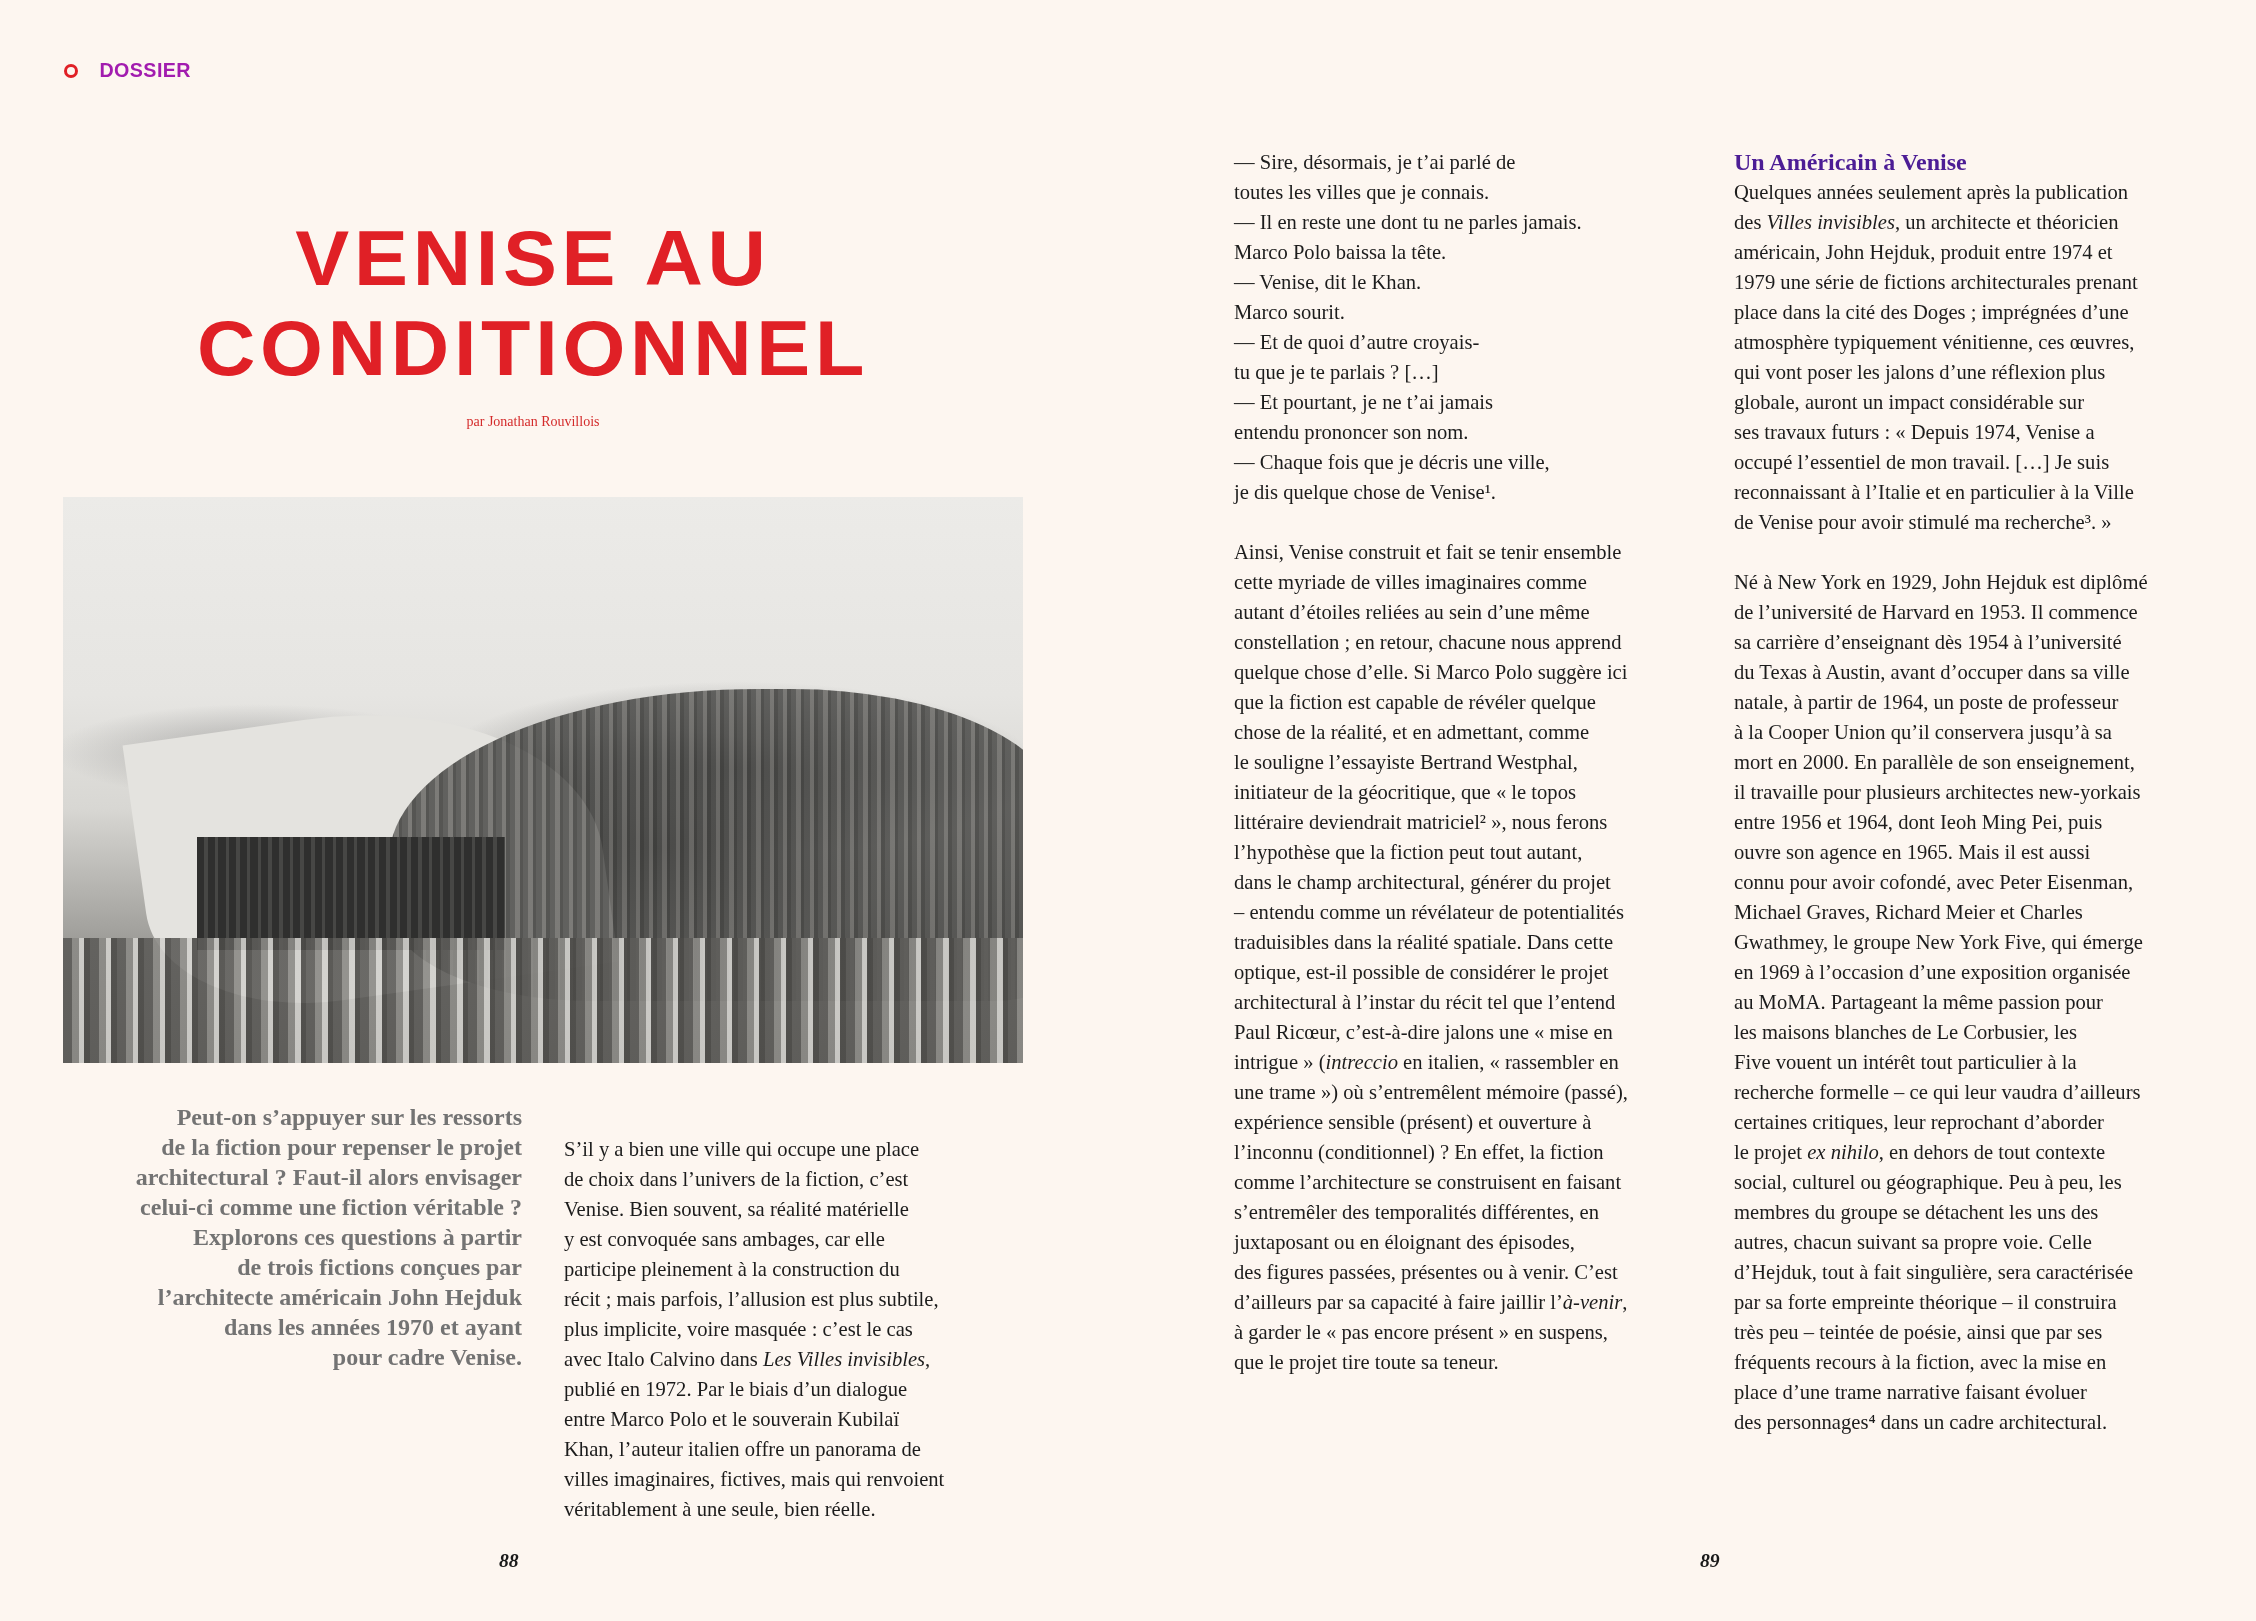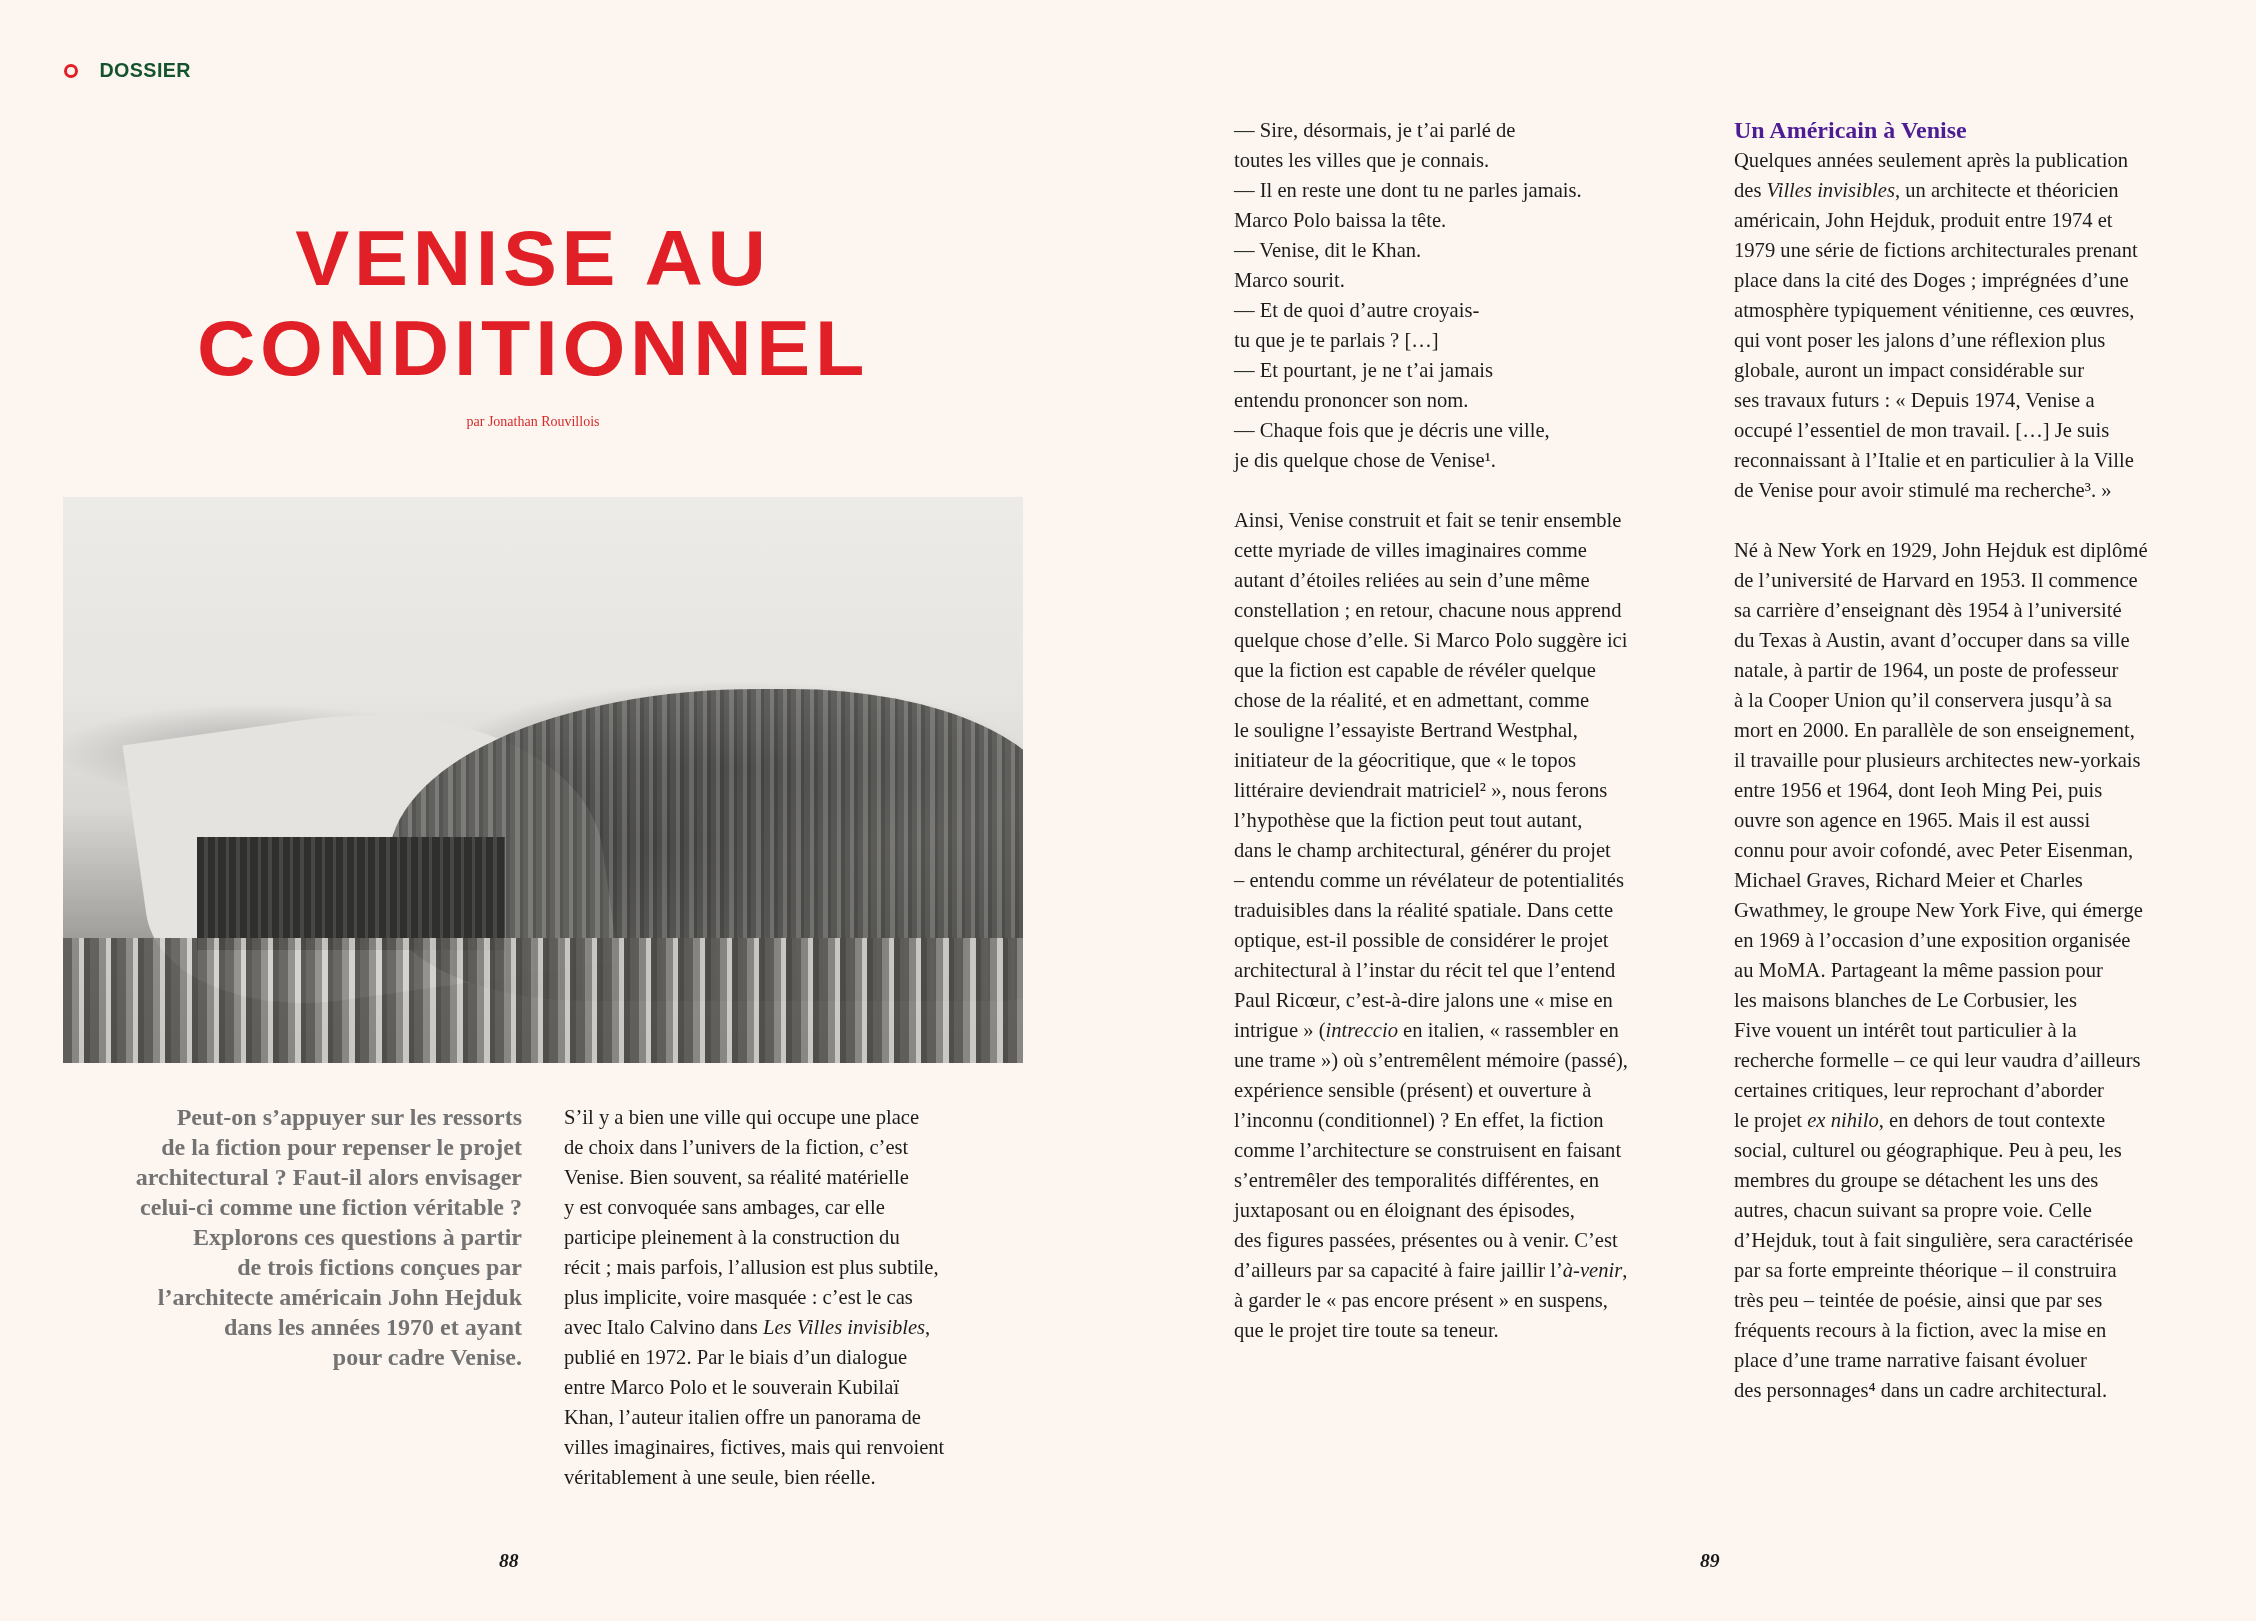--- a/index.html
+++ b/index.html
@@ -12,21 +12,21 @@
   .abs { position: absolute; }
 
   
   .section-tag { left: 64px; top: 59px; display: flex; align-items: center; gap: 21.5px; }
   .section-tag .ring {
     width: 8px; height: 8px; border-radius: 50%;
     border: 3.6px solid #e02026; background: transparent;
   }
   .section-tag .label {
     font-family: "Liberation Sans", "DejaVu Sans", sans-serif;
-    font-weight: bold; font-size: 19.7px; color: #14532d; letter-spacing: 0.4px;
+    font-weight: bold; font-size: 19.7px; color: #a21caf; letter-spacing: 0.4px;
   }
 
   
   .title {
     left: 63px; top: 213px; width: 940px; text-align: center;
     font-family: "Liberation Sans", "DejaVu Sans", sans-serif;
     font-weight: bold; color: #e02026;
     font-size: 77px; line-height: 90px; letter-spacing: 4.5px;
     transform: scaleX(1.05);
   }
@@ -66,21 +66,21 @@
   }
 
   
   .lead {
     left: 63px; top: 1102px; width: 459px; text-align: right;
     font-size: 24px; line-height: 30px; font-weight: bold; color: #737373;
   }
 
   
   .col {
-    font-size: 20.6px; line-height: 30px; color: #1c1c1c;
+    font-size: 20.6px; line-height: 30px; color: #1c1c1c; margin-top: 32px;
   }
   .col .gap { height: 30px; }
   .col-a { left: 564px; top: 1102px; width: 448px; }
   .col-b { left: 1234px; top: 115px; width: 466px; }
   .col-c { left: 1734px; top: 115px; width: 466px; }
   .col-c .subhead {
     font-weight: bold; font-size: 24px; line-height: 30px; color: #4c1d95;
   }
   .line { display: block; white-space: nowrap; }
   em { }

